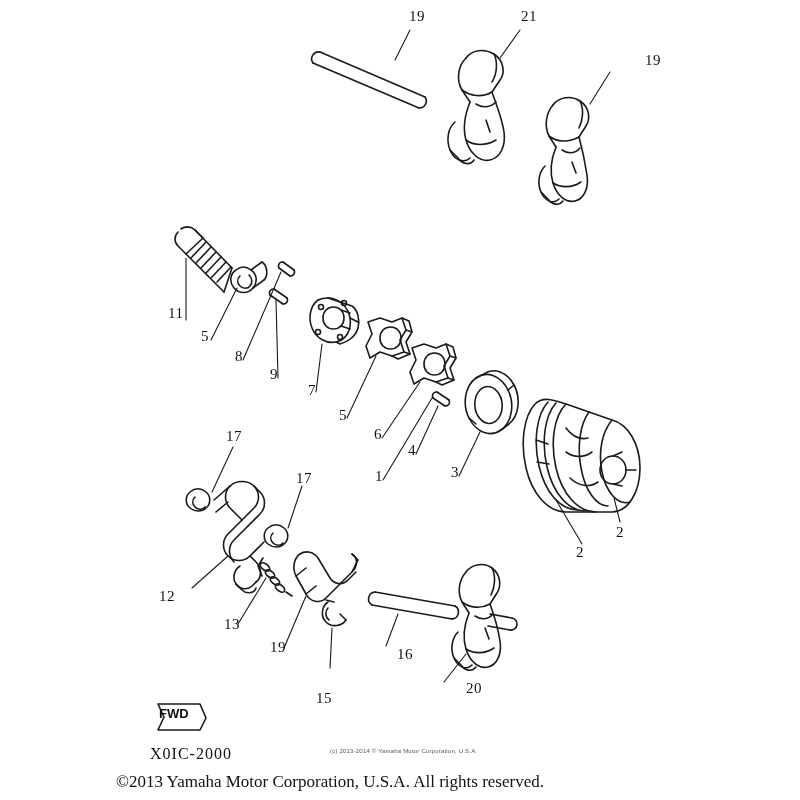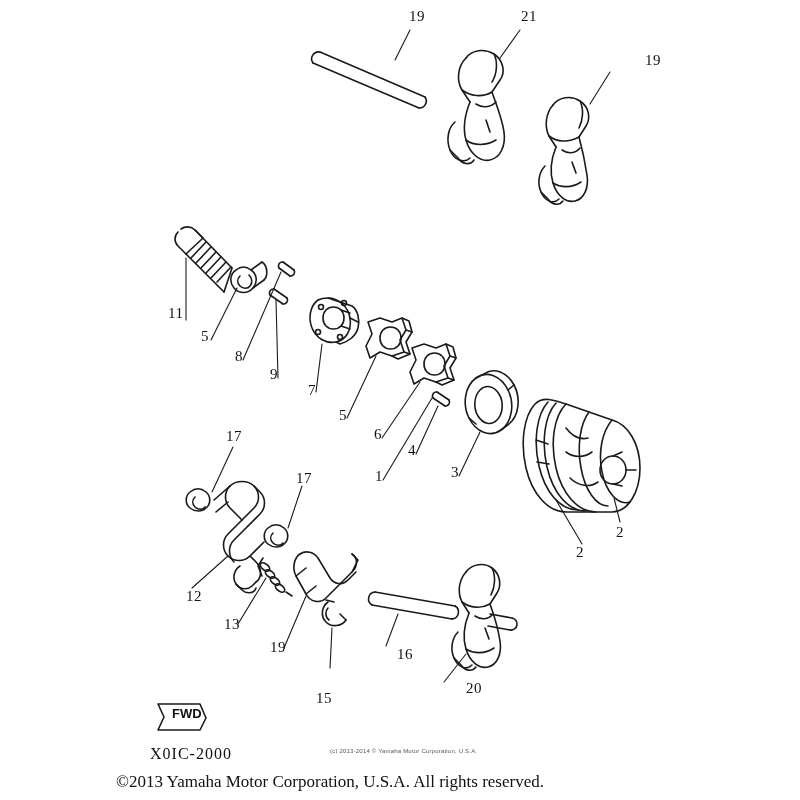--- a/index.html
+++ b/index.html
@@ -56,21 +56,21 @@
     left: 0;
     top: 772px;
     width: 660px;
     text-align: center;
     font-family: "Liberation Serif", serif;
     font-size: 17px;
     color: #111111;
   }
   #fwd-label {
     position: absolute;
-    left: 172px;
+    left: 159px;
     top: 706px;
     font-family: "Liberation Sans", sans-serif;
     font-weight: bold;
     font-size: 13px;
     letter-spacing: 0px;
     color: #111111;
   }
 </style>
 </head>
 <body>
@@ -325,21 +325,21 @@
   <div class="callout" style="left:339px; top:407px;">5</div>
   <div class="callout" style="left:374px; top:426px;">6</div>
   <div class="callout" style="left:408px; top:442px;">4</div>
   <div class="callout" style="left:451px; top:464px;">3</div>
   <div class="callout" style="left:375px; top:468px;">1</div>
   <div class="callout" style="left:616px; top:524px;">2</div>
   <div class="callout" style="left:576px; top:544px;">2</div>
 
   <div class="callout" style="left:226px; top:428px;">17</div>
   <div class="callout" style="left:296px; top:470px;">17</div>
-  <div class="callout" style="left:186px; top:588px;">12</div>
+  <div class="callout" style="left:159px; top:588px;">12</div>
   <div class="callout" style="left:224px; top:616px;">13</div>
   <div class="callout" style="left:270px; top:639px;">19</div>
   <div class="callout" style="left:316px; top:690px;">15</div>
   <div class="callout" style="left:372px; top:646px;margin-left:25px;">16</div>
   <div class="callout" style="left:434px; top:680px;margin-left:32px;">20</div>
 
   <div id="part-number">X0IC-2000</div>
   <div id="micro-credit">(c) 2013-2014 © Yamaha Motor Corporation, U.S.A.</div>
   <div id="copyright">©2013 Yamaha Motor Corporation, U.S.A. All rights reserved.</div>
 

